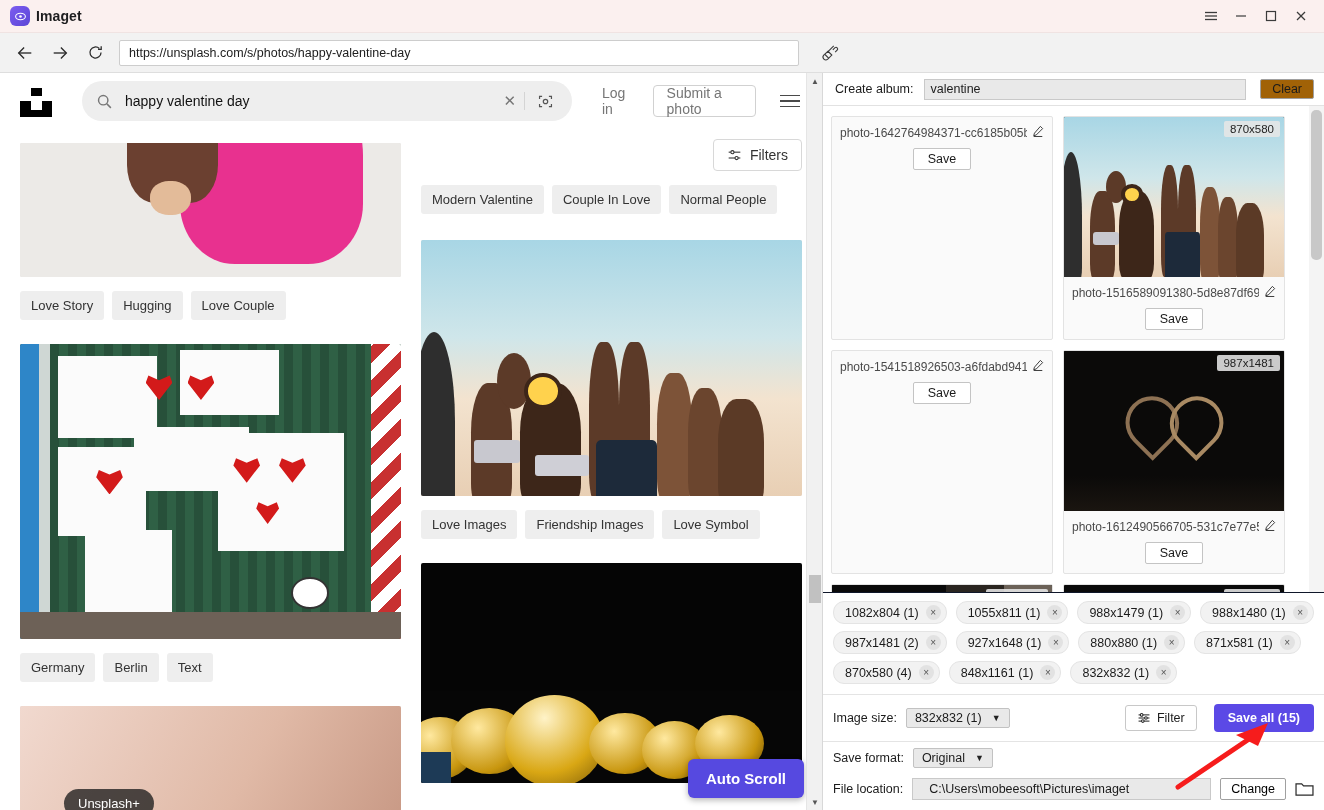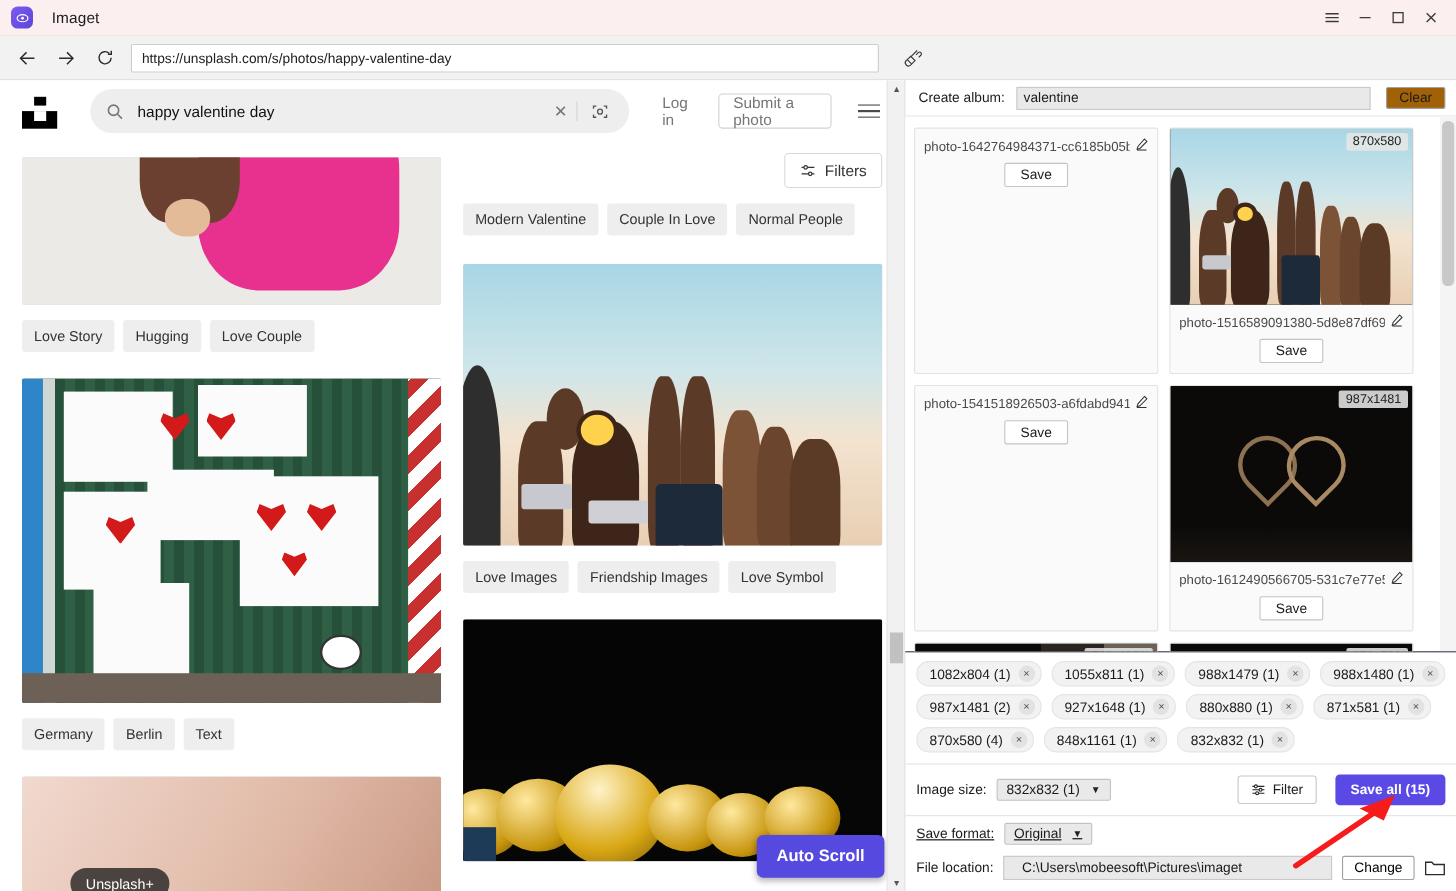--- a/index.html
+++ b/index.html
@@ -14,21 +14,21 @@
   
   .titlebar {
     height: 33px; background: #fbf0ef; display: flex; align-items: center;
     padding: 0 8px 0 10px; flex: 0 0 33px; border-bottom: 1px solid #f0e3e2;
   }
   .app-logo {
     width: 20px; height: 20px; border-radius: 6px;
     background: linear-gradient(135deg,#7b5cf0,#5b46d6);
     display: flex; align-items: center; justify-content: center; flex: 0 0 20px;
   }
-  .app-title { font-size: 14px; color: #1d1d1f; margin-left: 17px; font-weight: 400; letter-spacing: .1px; }
+  .app-title { font-size: 14px; color: #1d1d1f; margin-left: 6px; font-weight: 700; letter-spacing: .1px; }
   .win-ctrls { margin-left: auto; display: flex; align-items: center; gap: 0; }
   .win-btn {
     width: 30px; height: 28px; display: flex; align-items: center; justify-content: center;
     color: #3b3b3b; font-size: 13px;
   }
 
   
   .navbar {
     height: 40px; background: #f2f2f2; display: flex; align-items: center;
     gap: 0; padding: 0 10px; flex: 0 0 40px; border-bottom: 1px solid #dedede;
@@ -170,21 +170,21 @@
   }
   .caret { font-size: 9px; color: #222; }
   .filter-btn {
     margin-left: auto; border: 1px solid #c8c8c8; background: #fff; border-radius: 3px;
     display: flex; align-items: center; gap: 6px; padding: 5px 11px; font-size: 12.5px; color: #1b1b1b;
   }
   .saveall-btn {
     background: #5b49e6; color: #fff; border-radius: 4px; font-size: 12.5px; font-weight: bold;
     padding: 7px 14px; margin-left: 8px;
   }
-  .row-fmt { display: flex; align-items: center; padding: 6px 10px 2px; gap: 9px; border-top: 1px solid #e4e4e4; text-decoration: underline; }
+  .row-fmt { display: flex; align-items: center; padding: 6px 10px 2px; gap: 9px; border-top: 1px solid #e4e4e4; }
   .row-loc { display: flex; align-items: center; padding: 8px 10px 10px; gap: 9px; }
   .loc-input {
     flex: 1 1 auto; height: 22px; background: #e9e9e9; border: 1px solid #c9c9c9;
     display: flex; align-items: center; padding: 0 16px; font-size: 12.5px; color: #1b1b1b;
   }
   .change-btn { border: 1px solid #a0a0a0; background: #fff; font-size: 12.5px; padding: 3px 10px; border-radius: 2px; }
   .folder-ic { flex: 0 0 auto; display: flex; align-items: center; color: #2b2b2b; }
 
   .arrow-anno { position: absolute; pointer-events: none; }
 </style>

